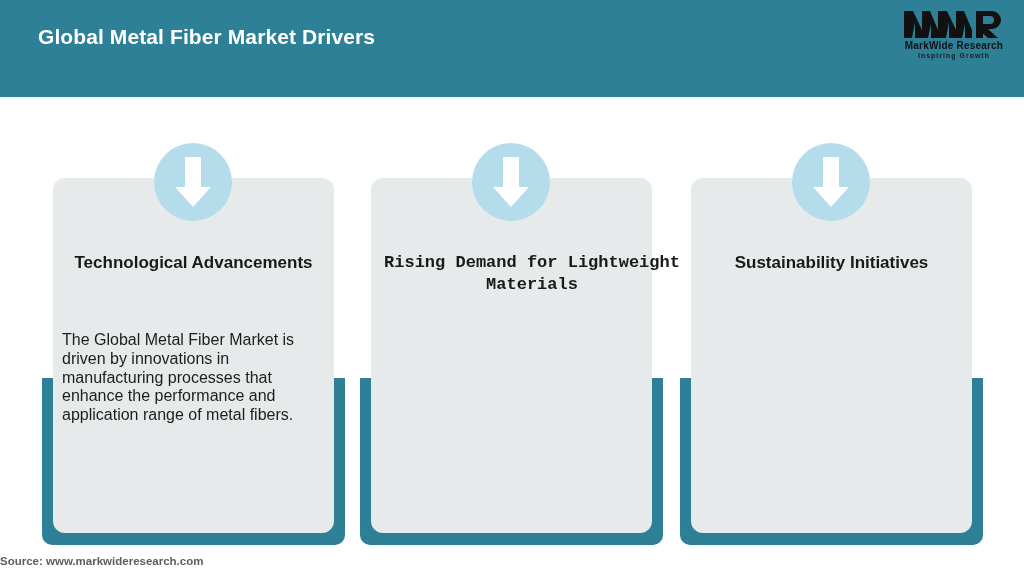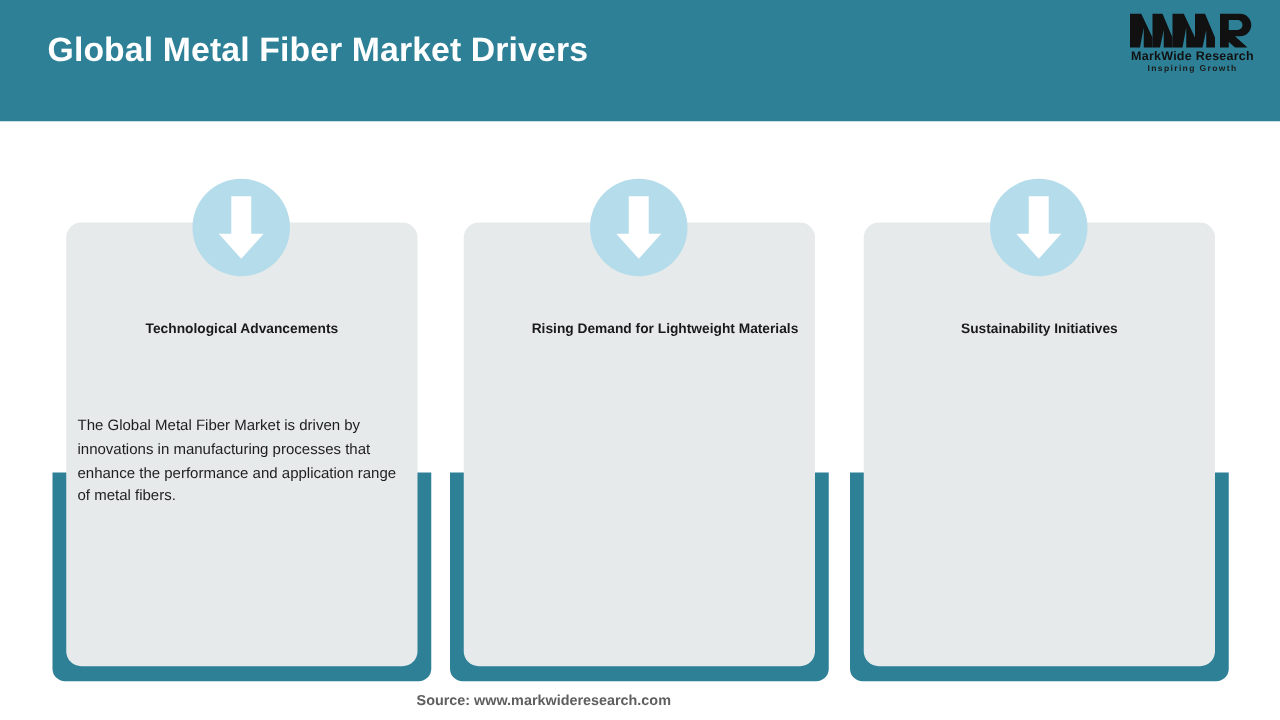--- a/index.html
+++ b/index.html
@@ -27,21 +27,21 @@
     position: absolute;
     left: 0; top: 0;
     width: 1024px;
     height: 97px;
     background: #2e8097;
   }
   #header-title {
     position: absolute;
     left: 38px;
     top: 25px;
-    font-size: 27px;
+    font-size: 21px;
     font-weight: bold;
     color: #ffffff;
     letter-spacing: 0.1px;
     white-space: nowrap;
   }
 
   
   #logo {
     position: absolute;
     right: 18px;
@@ -98,40 +98,40 @@
     background: #b5dcea;
   }
   .card-arrow {
     position: absolute;
     width: 78px;
     height: 78px;
   }
   .card-heading {
     position: absolute;
     text-align: center;
-    font-size: 11px;
+    font-size: 17px;
     font-weight: bold;
     color: #1a1a1a;
     line-height: 22px;
   }
   .card-text {
     position: absolute;
-    font-size: 12px;
+    font-size: 16px;
     color: #1e1e1e;
     line-height: 18.8px;
     text-align: left;
   }
 
   
   #footer-source {
     position: absolute;
     left: 0;
     top: 555px;
     width: 870px;
-    text-align: center;
+    text-align: left;
     font-size: 11.5px;
     font-weight: bold;
     color: #5e5e5e;
   }
   #footer-disclaimer {
     position: absolute;
     right: 14px;
     top: 557px;
     font-size: 8.6px;
     color: #3a3a3a;
@@ -171,21 +171,21 @@
     <div class="card-text" style="left:62px; top:331px; width:265px;">The Global Metal Fiber Market is driven by innovations in manufacturing processes that enhance the performance and application range of metal fibers.</div>
   </div>
 
   <div class="card-group">
     <div class="card-frame" style="left:360px; top:378px; width:303px; height:167px;"></div>
     <div class="card-body" style="left:371px; top:178px; width:281px; height:355px;"></div>
     <div class="card-circle" style="left:472px; top:143px;"></div>
     <svg class="card-arrow" style="left:472px; top:143px;" viewBox="0 0 78 78">
       <polygon points="31,14 47,14 47,44 57,44 39,64 21,44 31,44" fill="#ffffff"></polygon>
     </svg>
-    <div class="card-heading" style="left:371px; top:252px; width:322px;">Rising Demand for Lightweight Materials</div>
+    <div class="card-heading" style="left:371px; top:252px; width:322px;font-family:Liberation Mono, monospace;">Rising Demand for Lightweight Materials</div>
   </div>
 
   <div class="card-group">
     <div class="card-frame" style="left:680px; top:378px; width:303px; height:167px;"></div>
     <div class="card-body" style="left:691px; top:178px; width:281px; height:355px;"></div>
     <div class="card-circle" style="left:792px; top:143px;"></div>
     <svg class="card-arrow" style="left:792px; top:143px;" viewBox="0 0 78 78">
       <polygon points="31,14 47,14 47,44 57,44 39,64 21,44 31,44" fill="#ffffff"></polygon>
     </svg>
     <div class="card-heading" style="left:691px; top:252px; width:281px;">Sustainability Initiatives</div>

